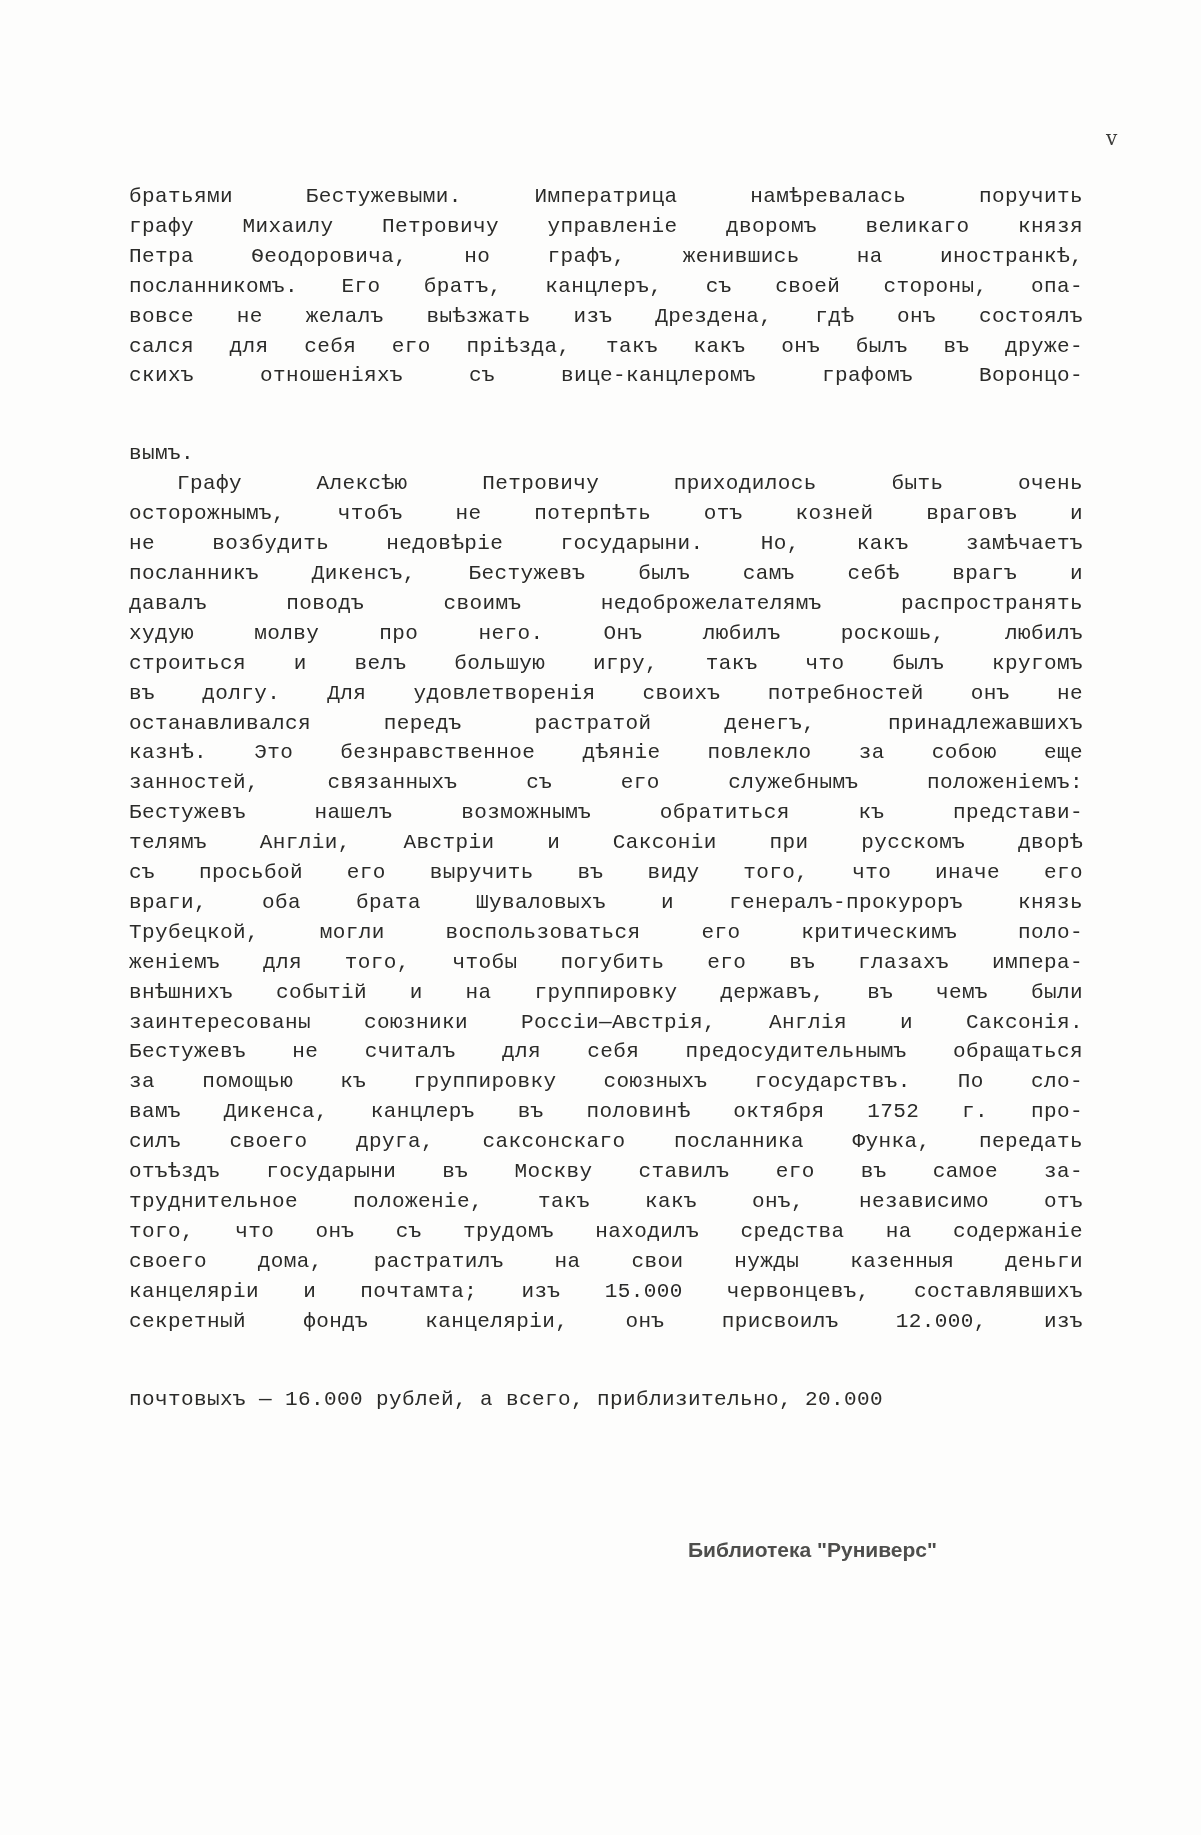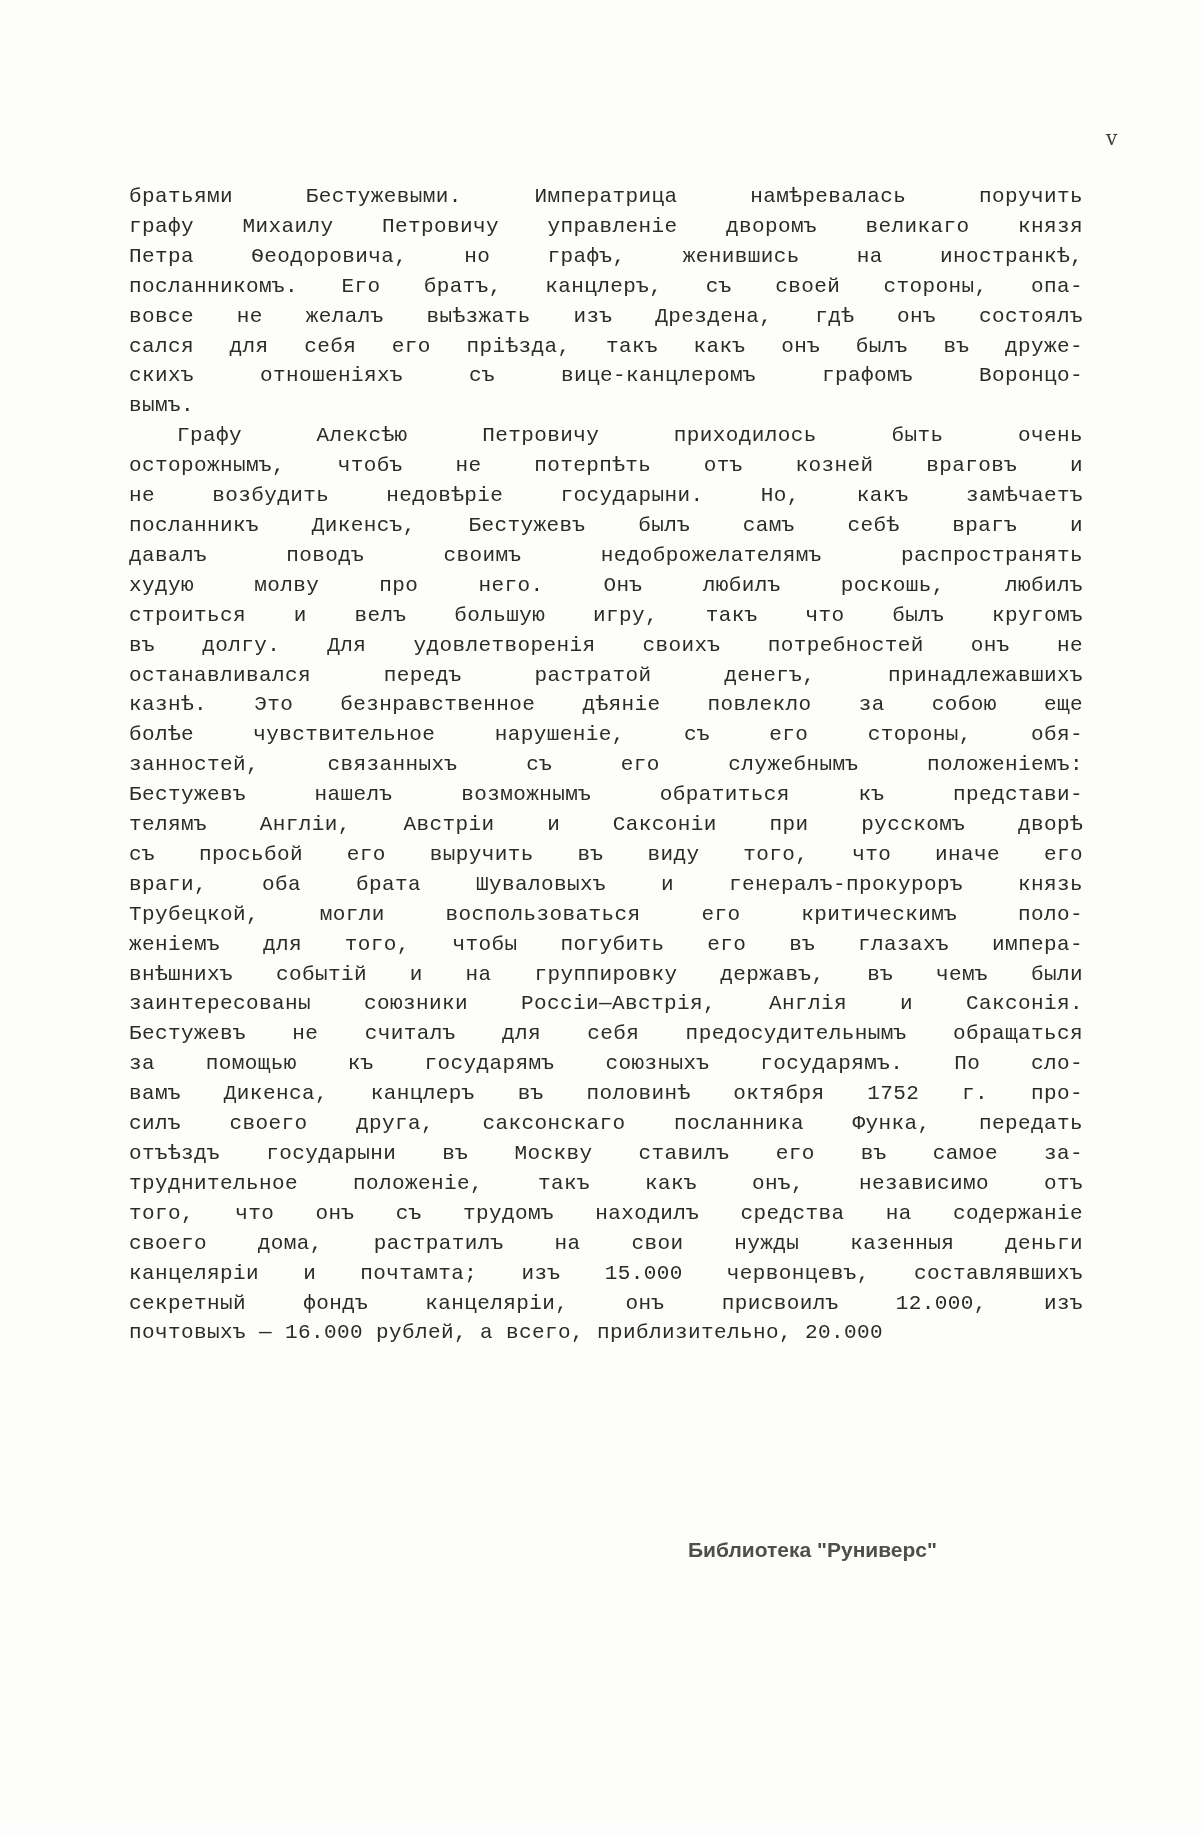--- a/index.html
+++ b/index.html
@@ -39,20 +39,21 @@
   .paragraph.indent .line:first-child {
     text-indent: 48px;
   }
   .line {
     text-align: justify;
     text-align-last: justify;
     white-space: normal;
   }
   .line.last {
     text-align-last: left;
+    margin-top: 48px;
   }
   .footer {
     position: absolute;
     top: 1538px;
     left: 688px;
     width: 400px;
     font-family: "Liberation Sans", "DejaVu Sans", sans-serif;
     font-weight: bold;
     font-size: 21px;
     color: #4e4e4c;
@@ -80,32 +81,31 @@
         <div class="line">Графу Алексѣю Петровичу приходилось быть очень</div>
         <div class="line">осторожнымъ, чтобъ не потерпѣть отъ козней враговъ и</div>
         <div class="line">не возбудить недовѣріе государыни. Но, какъ замѣчаетъ</div>
         <div class="line">посланникъ Дикенсъ, Бестужевъ былъ самъ себѣ врагъ и</div>
         <div class="line">давалъ поводъ своимъ недоброжелателямъ распространять</div>
         <div class="line">худую молву про него. Онъ любилъ роскошь, любилъ</div>
         <div class="line">строиться и велъ большую игру, такъ что былъ кругомъ</div>
         <div class="line">въ долгу. Для удовлетворенія своихъ потребностей онъ не</div>
         <div class="line">останавливался передъ растратой денегъ, принадлежавшихъ</div>
         <div class="line">казнѣ. Это безнравственное дѣяніе повлекло за собою еще</div>
-        <div class="line">болѣе чувствительное нарушеніе, съ его стороны, обя-</div>
         <div class="line">занностей, связанныхъ съ его служебнымъ положеніемъ:</div>
         <div class="line">Бестужевъ нашелъ возможнымъ обратиться къ представи-</div>
         <div class="line">телямъ Англіи, Австріи и Саксоніи при русскомъ дворѣ</div>
         <div class="line">съ просьбой его выручить въ виду того, что иначе его</div>
         <div class="line">враги, оба брата Шуваловыхъ и генералъ-прокуроръ князь</div>
         <div class="line">Трубецкой, могли воспользоваться его критическимъ поло-</div>
         <div class="line">женіемъ для того, чтобы погубить его въ глазахъ импера-</div>
         <div class="line">внѣшнихъ событій и на группировку державъ, въ чемъ были</div>
         <div class="line">заинтересованы союзники Россіи—Австрія, Англія и Саксонія.</div>
         <div class="line">Бестужевъ не считалъ для себя предосудительнымъ обращаться</div>
-        <div class="line">за помощью къ государямъ союзныхъ государямъ. По сло-</div>
+        <div class="line">за помощью къ группировку союзныхъ государствъ. По сло-</div>
         <div class="line">вамъ Дикенса, канцлеръ въ половинѣ октября 1752 г. про-</div>
         <div class="line">силъ своего друга, саксонскаго посланника Функа, передать</div>
         <div class="line">отъѣздъ государыни въ Москву ставилъ его въ самое за-</div>
         <div class="line">труднительное положеніе, такъ какъ онъ, независимо отъ</div>
         <div class="line">того, что онъ съ трудомъ находилъ средства на содержаніе</div>
         <div class="line">своего дома, растратилъ на свои нужды казенныя деньги</div>
         <div class="line">канцеляріи и почтамта; изъ 15.000 червонцевъ, составлявшихъ</div>
         <div class="line">секретный фондъ канцеляріи, онъ присвоилъ 12.000, изъ</div>
         <div class="line last">почтовыхъ — 16.000 рублей, а всего, приблизительно, 20.000</div>
       </div>

